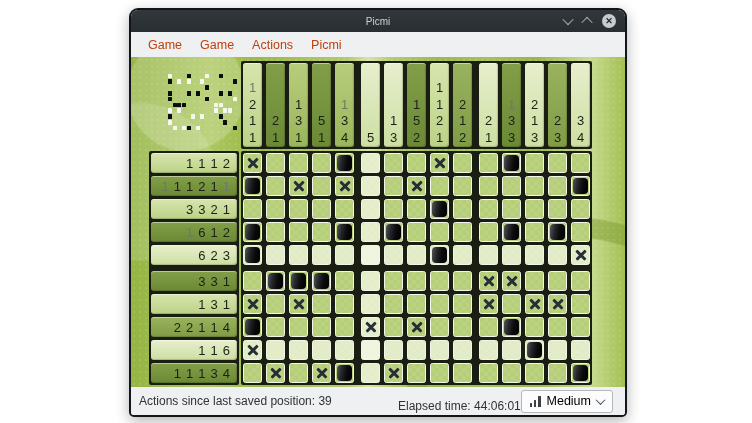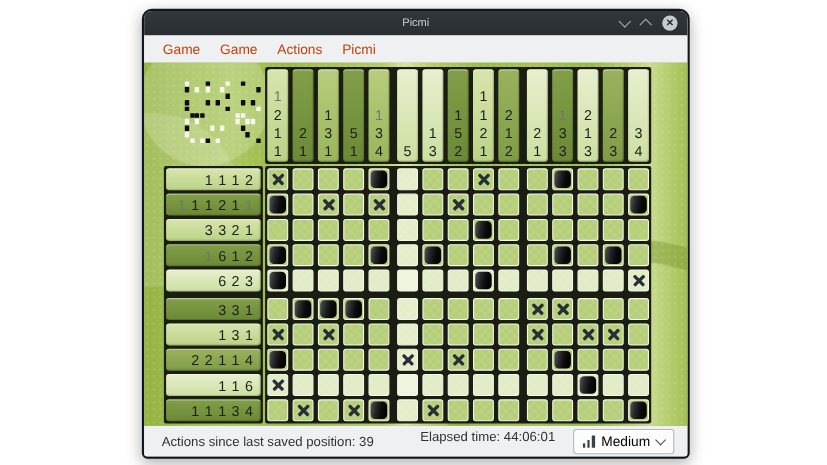--- a/index.html
+++ b/index.html
@@ -71,22 +71,22 @@
   .cell.pr{background-color:#e1ebc6;}
   .cell.pc.pr{background-color:#eef4dd;}
   .cell.f::before{content:"";position:absolute;inset:1px;border-radius:4px;
         background:linear-gradient(100deg,#54575c 0%,#26272a 32%,#0b0b0c 62%,#000 100%);}
   .cell.x::before,.cell.x::after{content:"";position:absolute;left:50%;top:50%;width:13px;height:2.6px;
         background:#272e37;border-radius:1px;}
   .cell.x::before{transform:translate(-50%,-50%) rotate(45deg);}
   .cell.x::after{transform:translate(-50%,-50%) rotate(-45deg);}
   
   .statusbar{height:28px;background:#eff0f1;display:flex;align-items:center;
-             justify-content:space-between;padding:0 12px 0 16px;font-size:12px;color:#2e3338;}
-  .sright{display:flex;align-items:flex-start;gap:16px;}
+             justify-content:space-between;padding:0 12px 0 8px;font-size:12px;color:#2e3338;}
+  .sright{display:flex;align-items:flex-end;gap:0;}
   .dropdown{display:flex;align-items:center;gap:6px;background:#fcfcfc;border:1px solid #b4b8bb;
             border-radius:3px;height:21px;padding:0 8px;font-size:12.5px;color:#000000;}
   .bars{display:flex;align-items:flex-end;gap:1.5px;height:11px;}
   .bars i{display:block;width:2.6px;background:#3a4147;border-radius:.5px;}
   .bars i:nth-child(1){height:4px;}
   .bars i:nth-child(2){height:7px;}
   .bars i:nth-child(3){height:11px;}
   .ddchev{width:6px;height:6px;border-right:1.5px solid #4a4f54;border-bottom:1.5px solid #4a4f54;
           transform:rotate(45deg) translate(-1px,-1px);display:inline-block;}
 </style>

